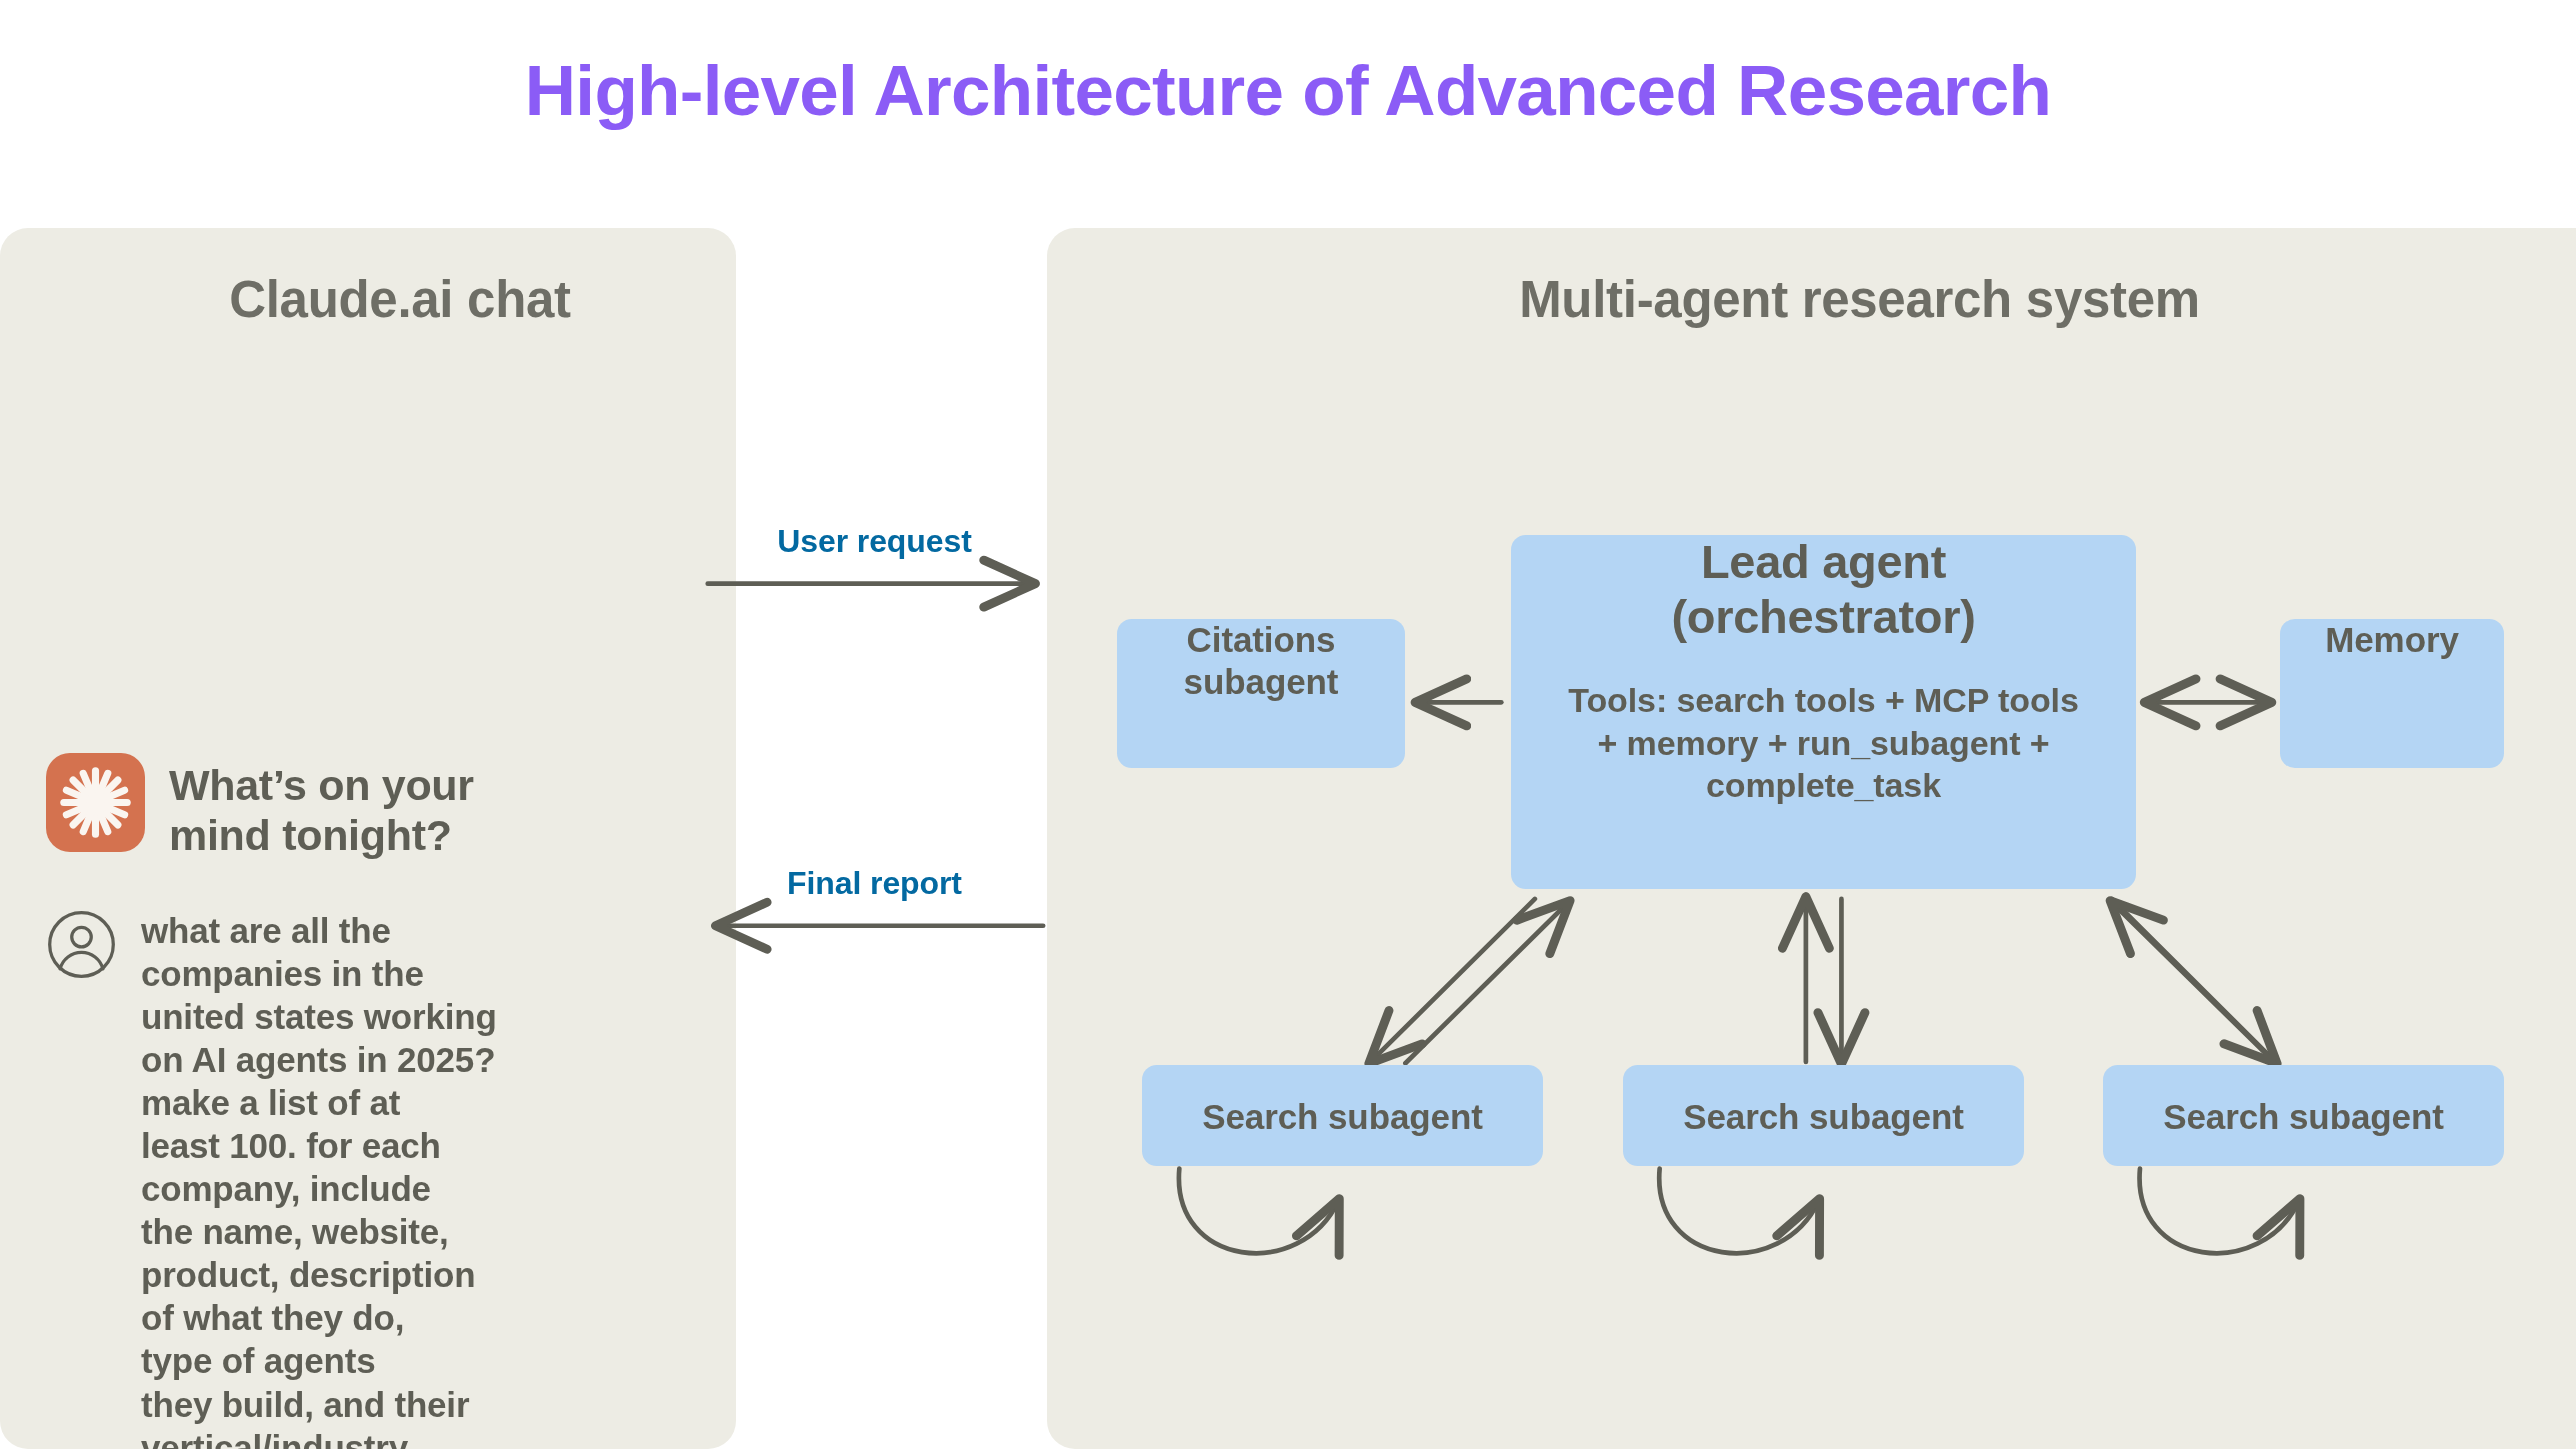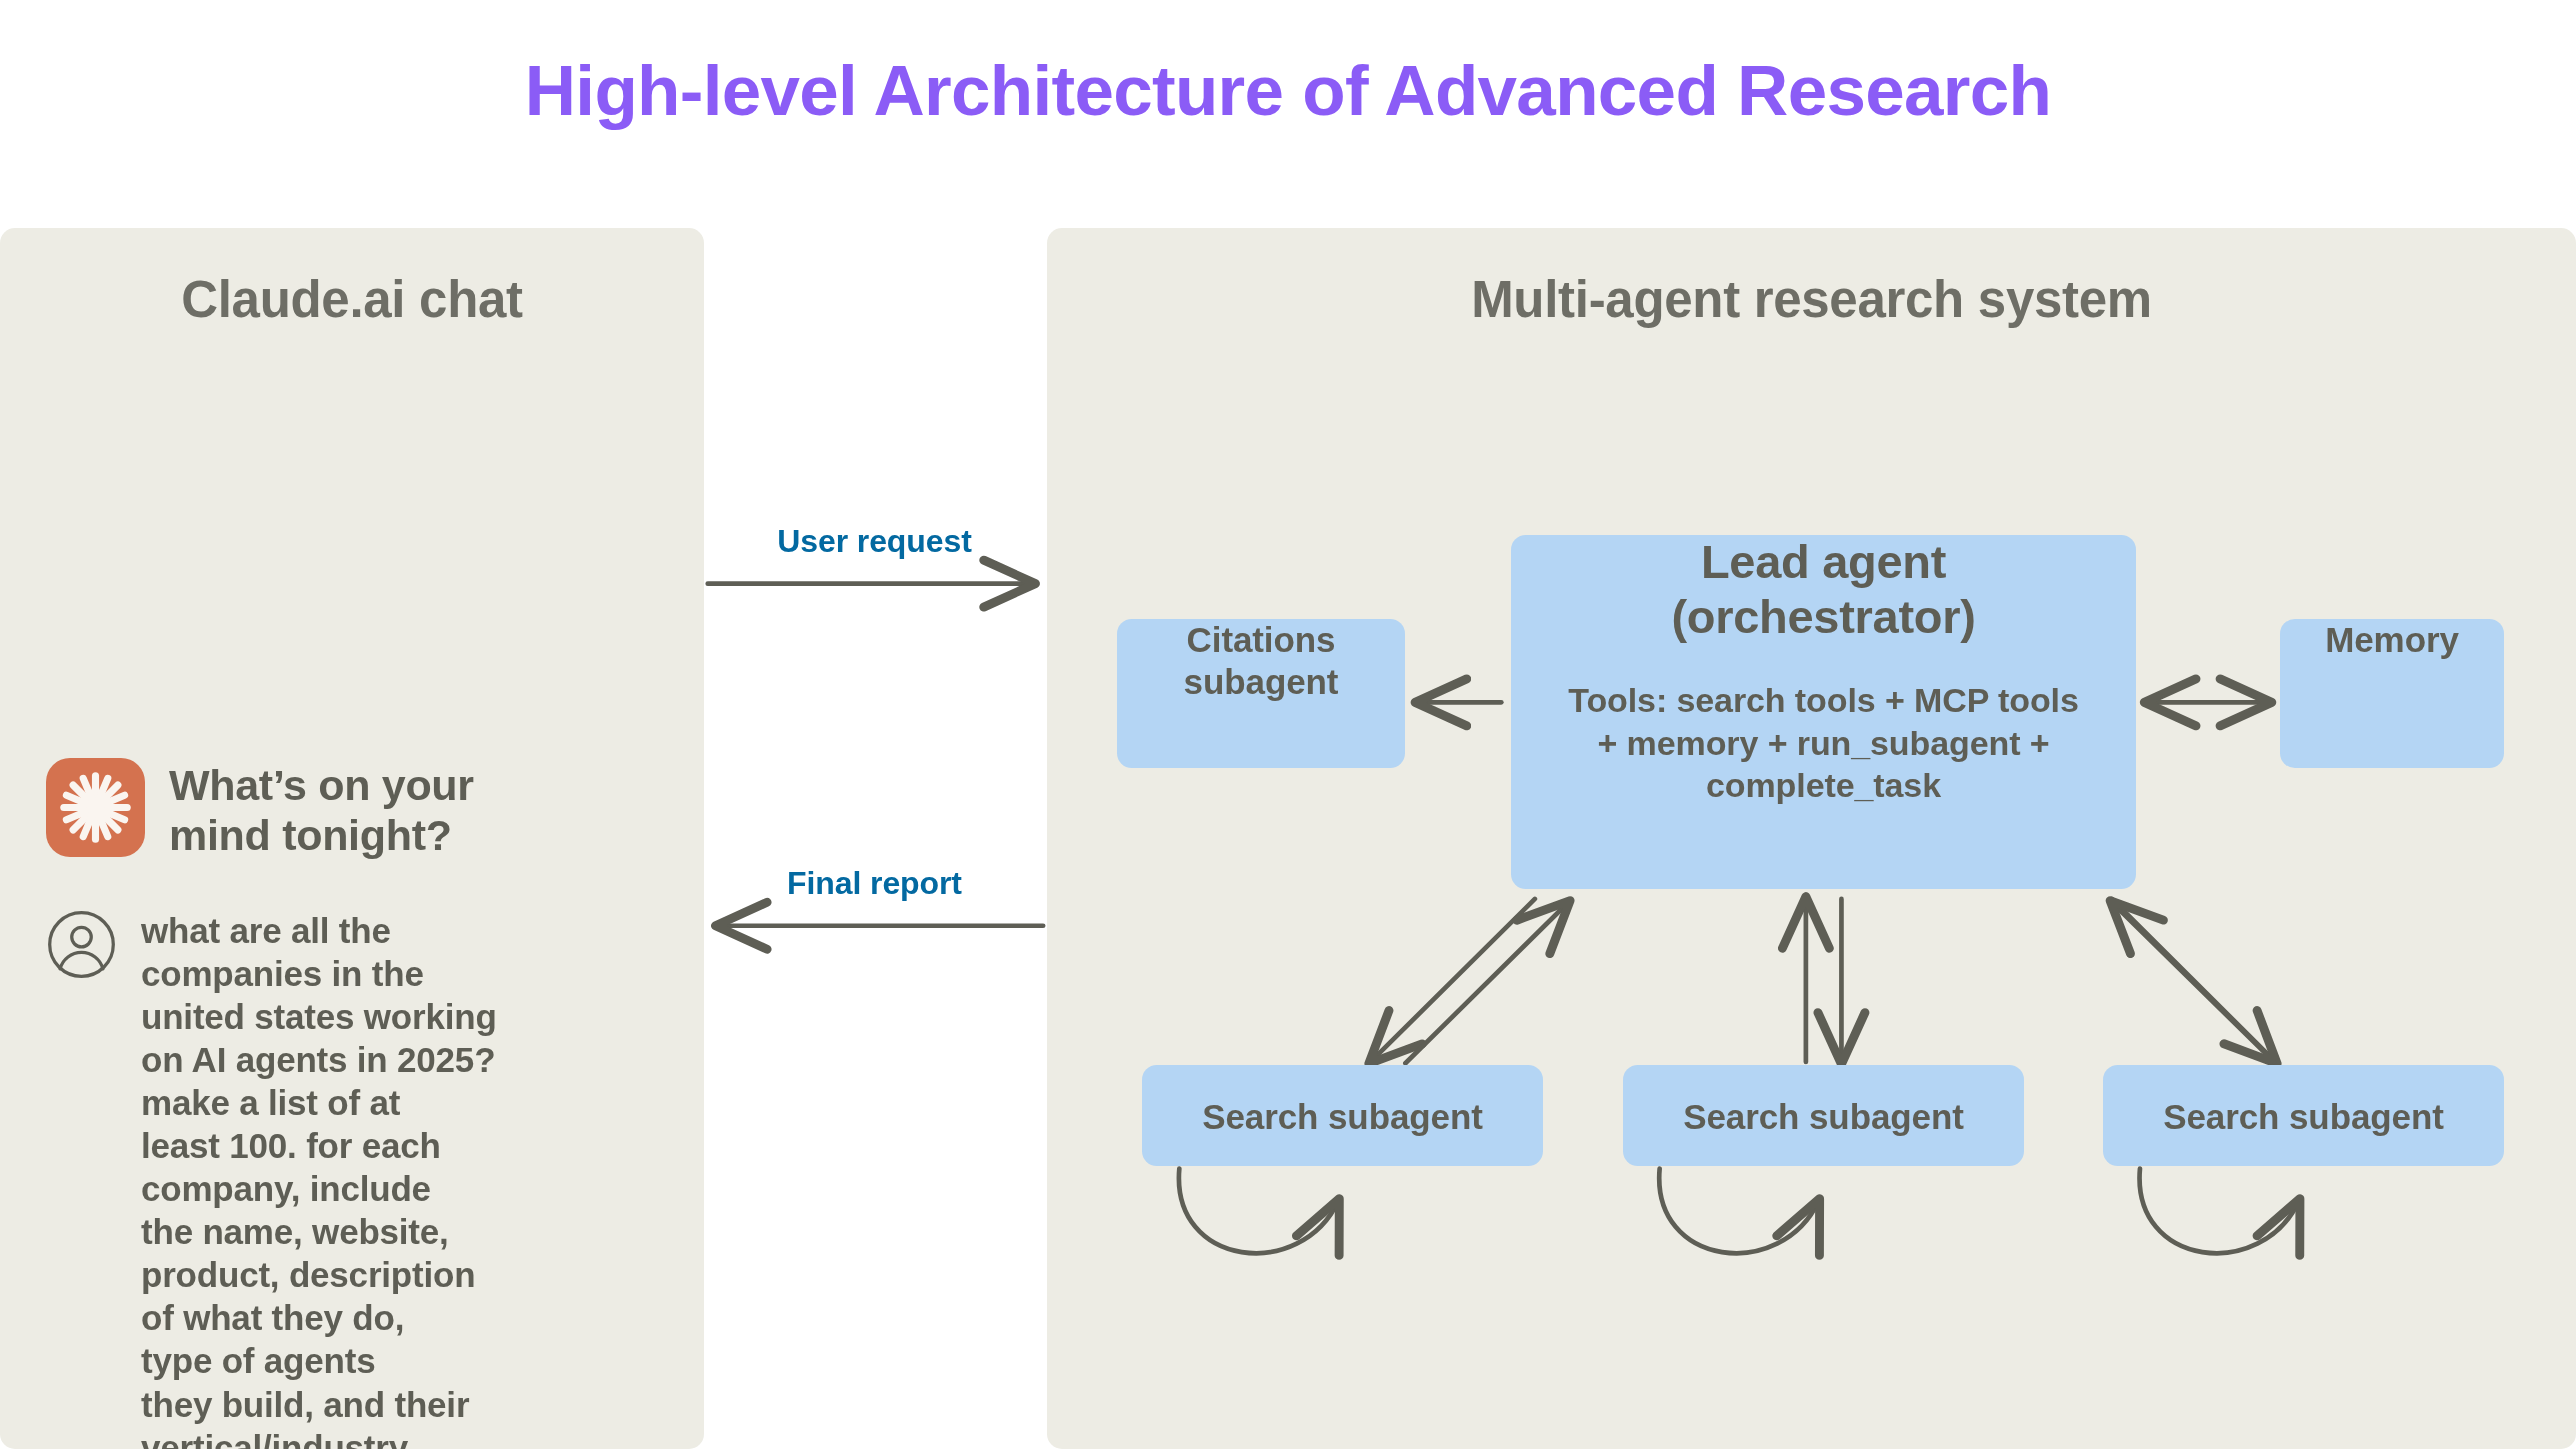--- a/index.html
+++ b/index.html
@@ -26,21 +26,22 @@
     font-weight: 700;
     letter-spacing: -0.7px;
     color: #8b5cf6;
     line-height: 1.1;
   }
 
   
   .panel {
     position: absolute;
     background: #EDECE4;
-    border-radius: 15px;
+    border-radius: 28px;
+    padding-left: 32px;
   }
   #chat-panel {
     left: 0px;
     top: 228px;
     width: 704px;
     height: 1221px;
   }
   #system-panel {
     left: 1047px;
     top: 228px;
@@ -58,21 +59,21 @@
     letter-spacing: -0.3px;
   }
   #chat-panel .panel-title { padding-right: 0; }
 
   
   .assistant-row {
     position: absolute;
     left: 46px;
     top: 525px;
     display: flex;
-    align-items: center;
+    align-items: flex-start;
     gap: 24px;
   }
   .claude-logo {
     width: 99px;
     height: 99px;
     border-radius: 24px;
     background: #D4724F;
     position: relative;
     flex: none;
   }

